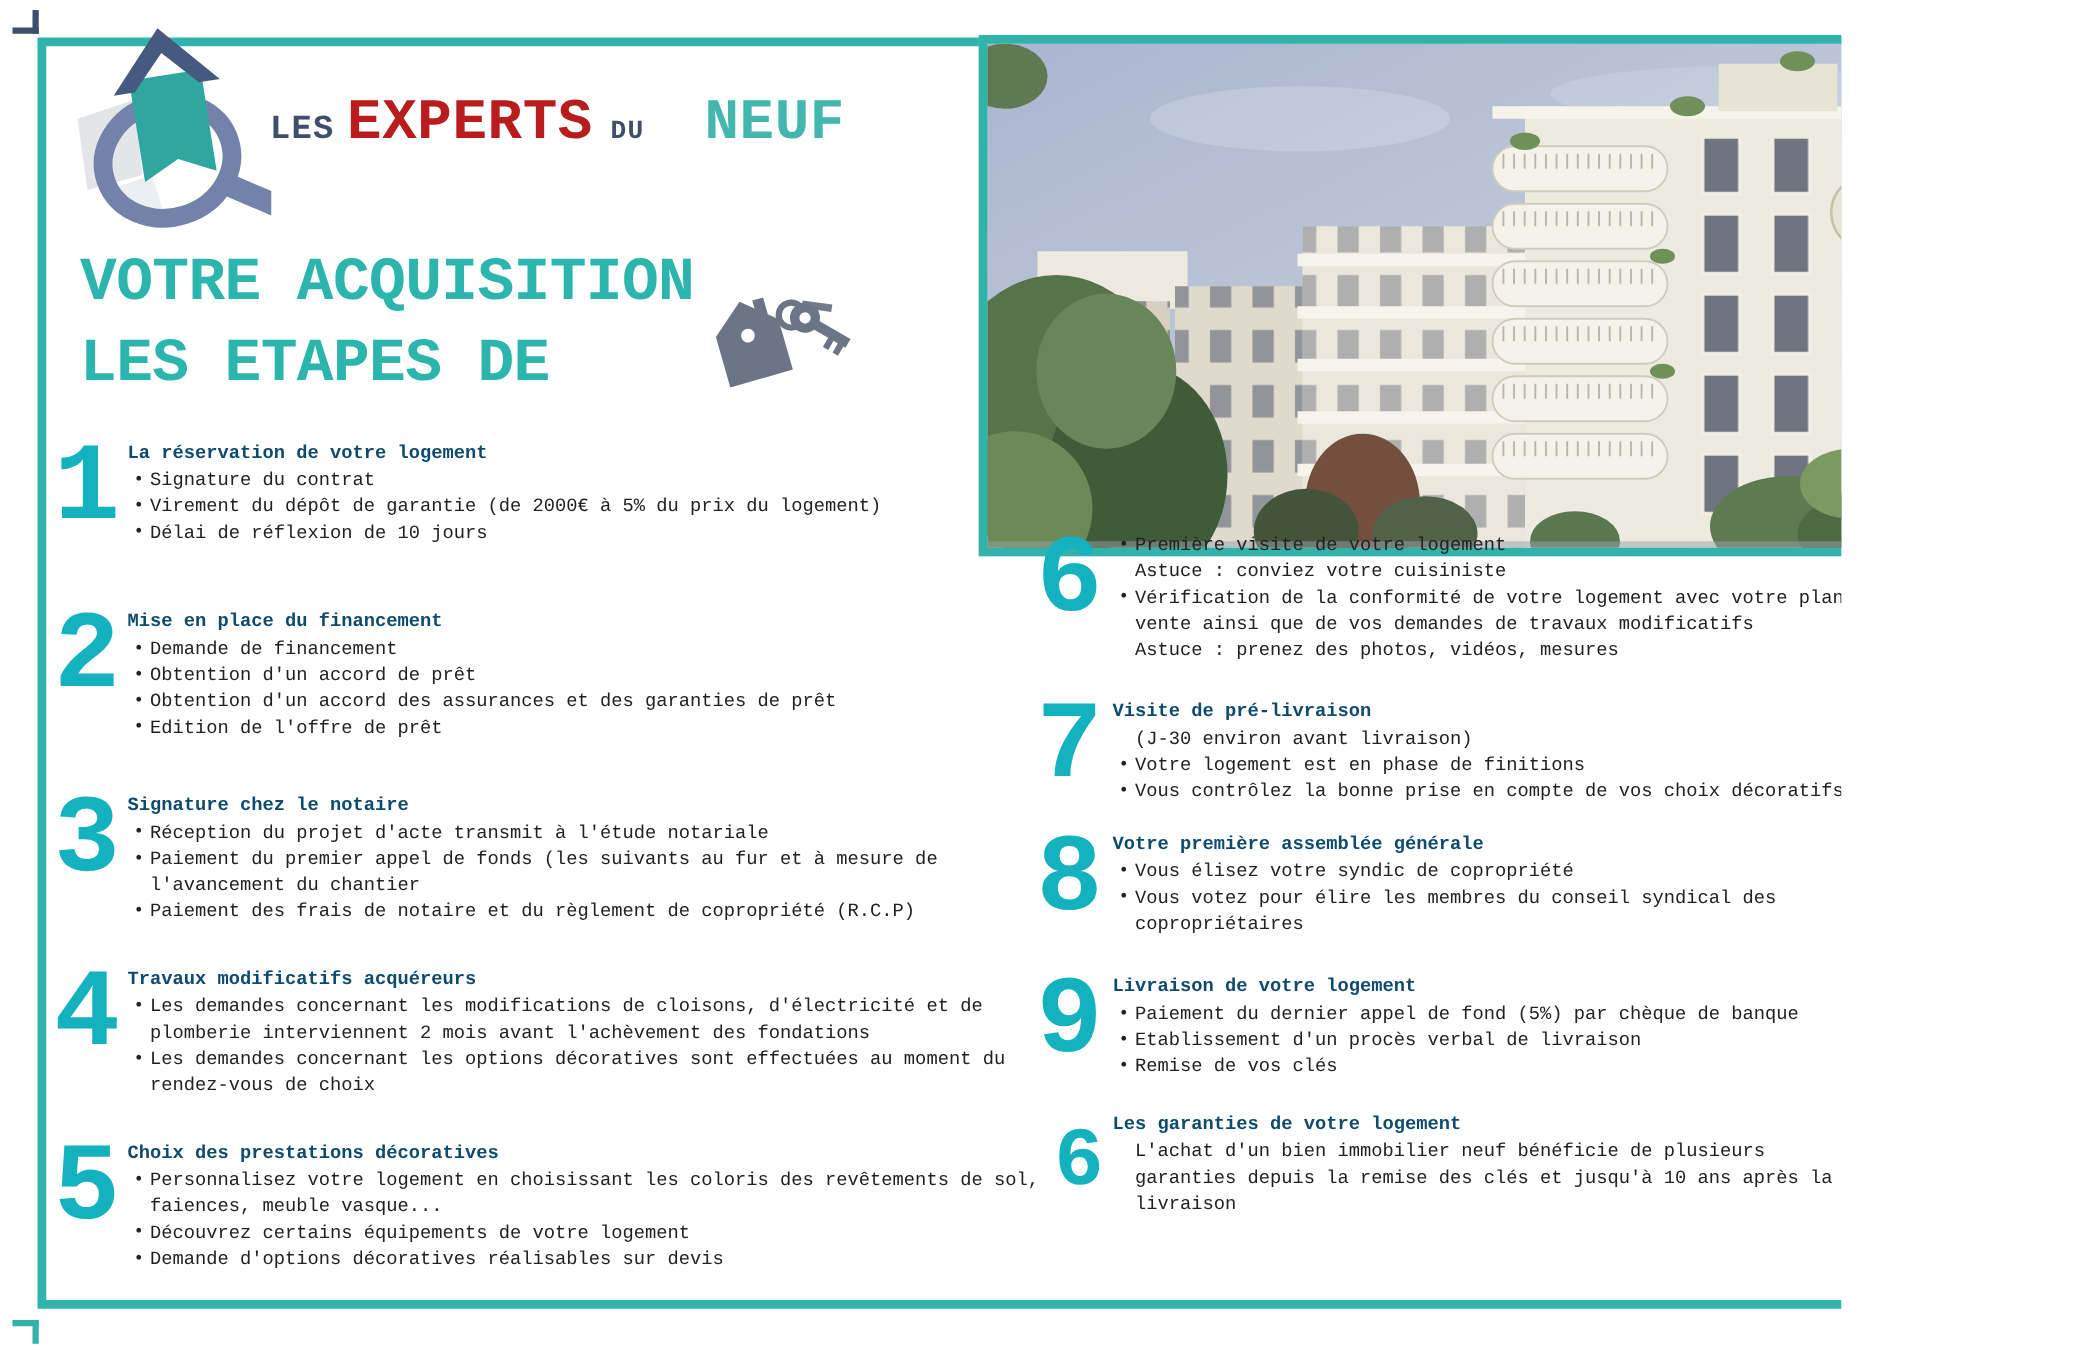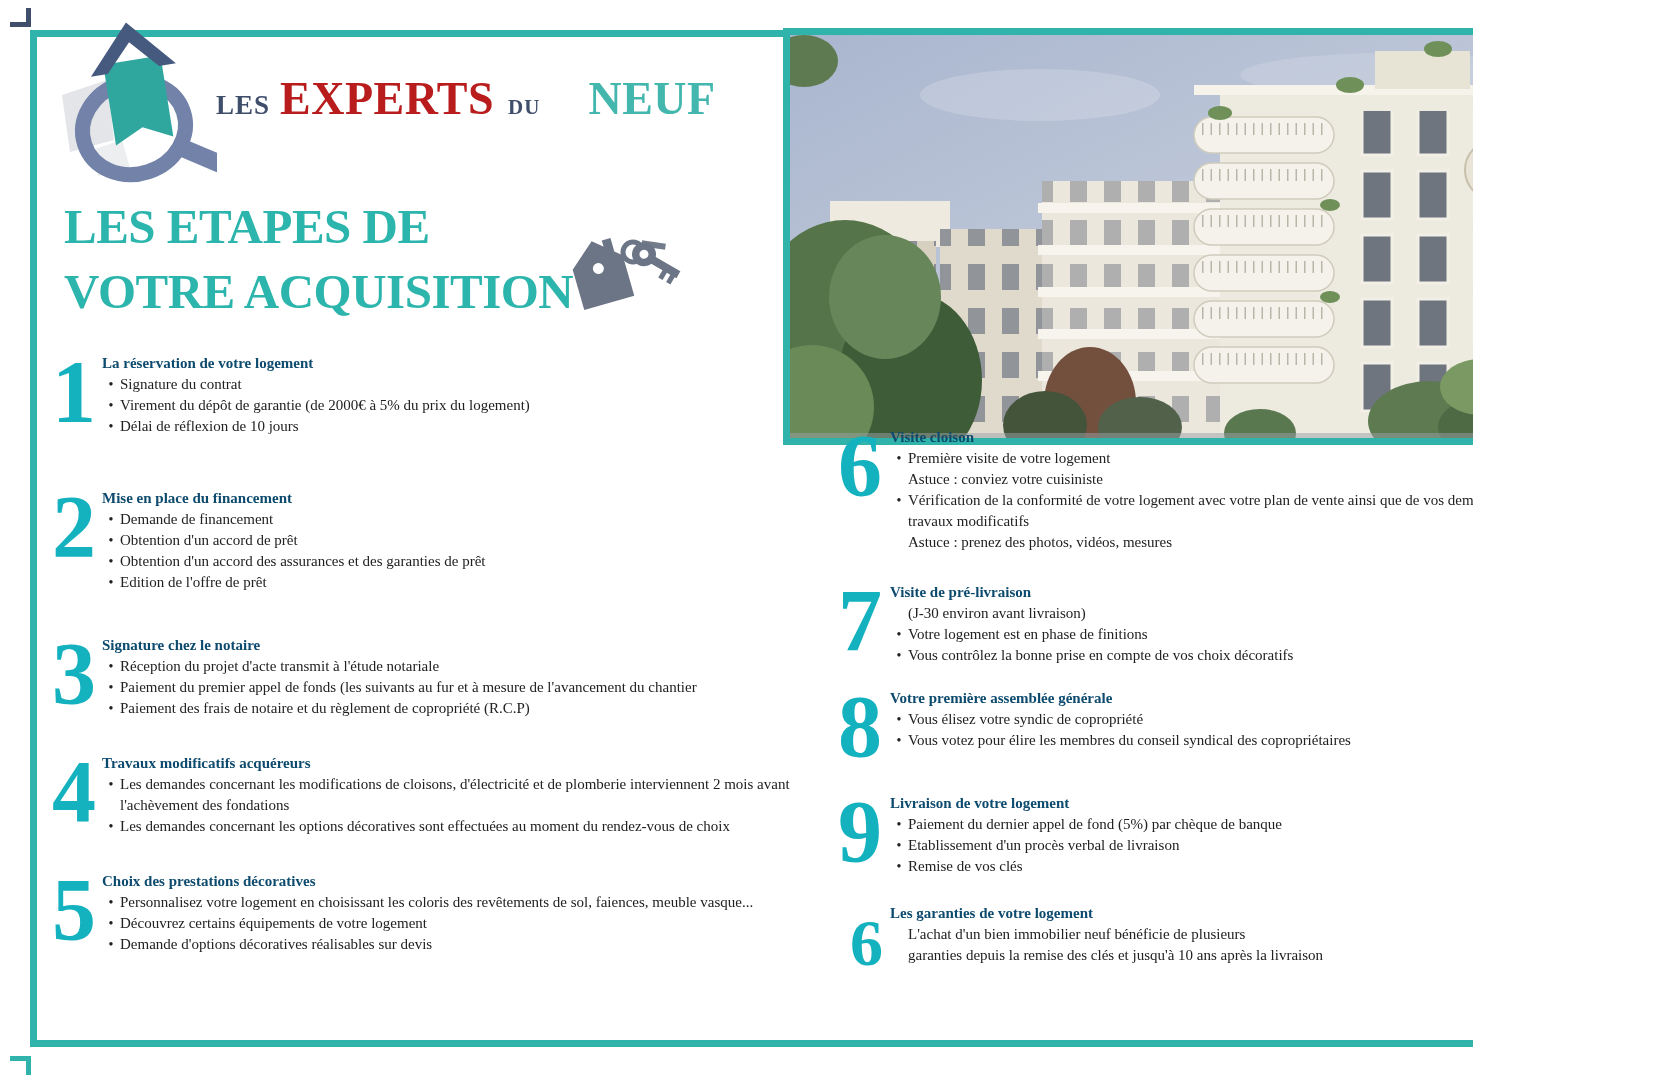--- a/index.html
+++ b/index.html
@@ -1,17 +1,17 @@
 <!DOCTYPE html>
 <html><head>
 <meta charset="utf-8">
 <style>
   html,body{margin:0;padding:0;background:#ffffff;}
   .page{position:relative;width:1473px;height:1080px;background:#ffffff;overflow:hidden;
-        font-family:Liberation Serif, serif;color:#212121;}
+        font-family:Liberation Mono, monospace;color:#212121;}
 
   
   .corner{position:absolute;width:16px;height:14px;}
   .corner.tl{left:10px;top:8px;border-right:5px solid #3f4e6b;border-bottom:5px solid #3f4e6b;}
   .corner.tr{left:1643px;top:8px;border-left:5px solid #2fb3aa;border-bottom:5px solid #2fb3aa;}
   .corner.bl{left:10px;top:1056px;border-top:5px solid #2fb3aa;border-right:5px solid #2fb3aa;}
   .corner.br{left:1650px;top:1057px;border-top:5px solid #2fb3aa;border-left:5px solid #2fb3aa;}
 
   
   .frame{position:absolute;left:30px;top:30px;width:1608px;height:1017px;
@@ -191,22 +191,22 @@
   </div>
 
   <div class="logo-text">
     <span class="w-les">LES</span>
     <span class="w-experts">EXPERTS</span>
     <span class="w-du">DU</span>
     <span class="w-neuf">NEUF</span>
   </div>
 
   <div class="title">
+    <div>VOTRE ACQUISITION</div>
     <div>LES ETAPES DE</div>
-    <div>VOTRE ACQUISITION</div>
   </div>
 
   <div class="key-icon">
     <svg viewBox="0 0 128 98" fill="#6b7585">
       <g transform="rotate(-16 48 58)">
         <path d="M22 46 L48 24 L74 46 L74 88 L22 88 Z"></path>
         <rect x="58" y="26" width="9" height="14"></rect>
         <circle cx="47" cy="52" r="5.5" fill="#ffffff"></circle>
       </g>
       <circle cx="80" cy="36" r="10" fill="none" stroke="#6b7585" stroke-width="5"></circle>
@@ -326,21 +326,20 @@
               <div class="item-text">Demande d'options décoratives réalisables sur devis</div>
             </div>
           </div>
     </div>
   </div>
 </div>
   <div class="col col-right" id="col-right">
   <div class="step">
     <div class="step-num">6</div>
     <div class="step-body">
-      <div class="step-heading">Visite cloison</div>
       <div class="step-items">
             <div class="item">
               <span class="dot">•</span>
               <div class="item-text">Première visite de votre logement<span class="note">Astuce : conviez votre cuisiniste</span></div>
             </div>
             <div class="item">
               <span class="dot">•</span>
               <div class="item-text">Vérification de la conformité de votre logement avec votre plan de vente ainsi que de vos demandes de travaux modificatifs<span class="note">Astuce : prenez des photos, vidéos, mesures</span></div>
             </div>
           </div>

